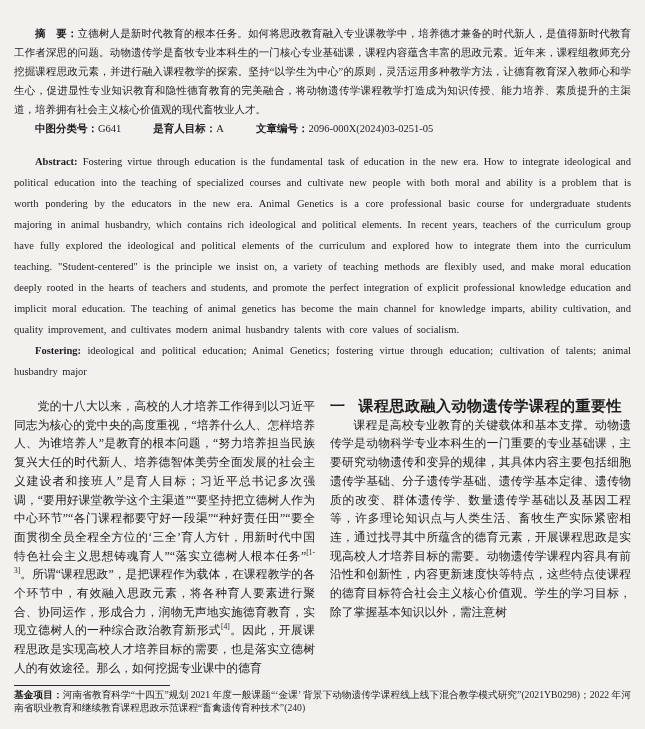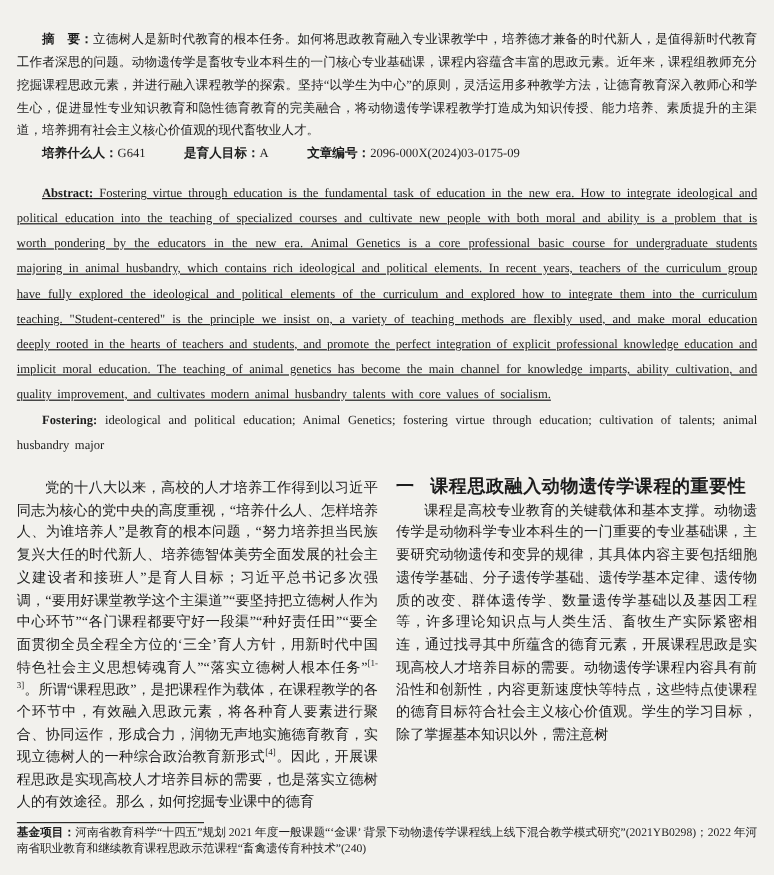--- a/index.html
+++ b/index.html
@@ -19,21 +19,21 @@
     text-align: justify; text-indent: 2em;
   }
   .kw-cn { margin: 0; font-size: 10.5px; line-height: 19px; text-indent: 2em; }
   .meta-row { margin: 0; font-size: 10.5px; line-height: 19px; text-indent: 2em; }
   .meta-item { margin-right: 32px; white-space: nowrap; }
   .meta-item:last-child { margin-right: 0; }
 
   
   .abs-en {
     margin: 13px 0 0 0; font-size: 10.5px; line-height: 21px;
-    text-align: justify; text-indent: 2em; word-spacing: 2px; text-decoration: underline;
+    text-align: justify; text-indent: 2em; word-spacing: 2px;
   }
   .kw-en { margin: 0; font-size: 10.5px; line-height: 21px; text-align: justify; text-indent: 2em; word-spacing: 2px; }
 
   
   .columns { display: flex; gap: 15px; margin-top: 15px; height: 281px; overflow: hidden; justify-content: flex-end; }
   .col { width: 301px; font-size: 11.8px; line-height: 18.7px; text-align: justify; overflow: hidden; }
   .col p { margin: 0; text-indent: 2em; }
   .col p.cont { text-indent: 0; }
   sup.ref { font-size: 7.5px; vertical-align: super; line-height: 0; }
   .h1 {
@@ -48,21 +48,21 @@
   .footnote p { margin: 0; font-size: 9.7px; line-height: 12.6px; text-align: justify; }
 </style>
 </head>
 <body>
 
 <div class="page">
 
   <p class="abs-cn"><span class="b">摘　要：</span><span>立德树人是新时代教育的根本任务。如何将思政教育融入专业课教学中，培养德才兼备的时代新人，是值得新时代教育工作者深思的问题。动物遗传学是畜牧专业本科生的一门核心专业基础课，课程内容蕴含丰富的思政元素。近年来，课程组教师充分挖掘课程思政元素，并进行融入课程教学的探索。坚持“以学生为中心”的原则，灵活运用多种教学方法，让德育教育深入教师心和学生心，促进显性专业知识教育和隐性德育教育的完美融合，将动物遗传学课程教学打造成为知识传授、能力培养、素质提升的主渠道，培养拥有社会主义核心价值观的现代畜牧业人才。</span></p>
 
 
-  <p class="meta-row"><span class="meta-item"><span class="b">培养什么人：</span><span>G641</span></span><span class="meta-item"><span class="b">是育人目标：</span><span>A</span></span><span class="meta-item"><span class="b">文章编号：</span><span>2096-000X(2024)03-0175-09</span></span></p>
+  <p class="meta-row"><span class="meta-item"><span class="b">中图分类号：</span><span>G641</span></span><span class="meta-item"><span class="b">是育人目标：</span><span>A</span></span><span class="meta-item"><span class="b">文章编号：</span><span>2096-000X(2024)03-0251-05</span></span></p>
 
   <p class="abs-en"><span class="b">Abstract:</span><span> Fostering virtue through education is the fundamental task of education in the new era. How to integrate ideological and political education into the teaching of specialized courses and cultivate new people with both moral and ability is a problem that is worth pondering by the educators in the new era. Animal Genetics is a core professional basic course for undergraduate students majoring in animal husbandry, which contains rich ideological and political elements. In recent years, teachers of the curriculum group have fully explored the ideological and political elements of the curriculum and explored how to integrate them into the curriculum teaching. "Student-centered" is the principle we insist on, a variety of teaching methods are flexibly used, and make moral education deeply rooted in the hearts of teachers and students, and promote the perfect integration of explicit professional knowledge education and implicit moral education. The teaching of animal genetics has become the main channel for knowledge imparts, ability cultivation, and quality improvement, and cultivates modern animal husbandry talents with core values of socialism.</span></p>
 
   <p class="kw-en"><span class="b">Fostering:</span><span> ideological and political education; Animal Genetics; fostering virtue through education; cultivation of talents; animal husbandry major</span></p>
 
   <div class="columns">
     <div class="col">
       <p><span>党的十八大以来，高校的人才培养工作得到以习近平同志为核心的党中央的高度重视，“培养什么人、怎样培养人、为谁培养人”是教育的根本问题，“努力培养担当民族复兴大任的时代新人、培养德智体美劳全面发展的社会主义建设者和接班人”是育人目标；习近平总书记多次强调，“要用好课堂教学这个主渠道”“要坚持把立德树人作为中心环节”“各门课程都要守好一段渠”“种好责任田”“要全面贯彻全员全程全方位的‘三全’育人方针，用新时代中国特色社会主义思想铸魂育人”“落实立德树人根本任务”</span><sup class="ref">[1-3]</sup><span>。所谓“课程思政”，是把课程作为载体，在课程教学的各个环节中，有效融入思政元素，将各种育人要素进行聚合、协同运作，形成合力，润物无声地实施德育教育，实现立德树人的一种综合政治教育新形式</span><sup class="ref">[4]</sup><span>。因此，开展课程思政是实现高校人才培养目标的需要，也是落实立德树人的有效途径。那么，如何挖掘专业课中的德育</span></p>
     </div>
     <div class="col">

